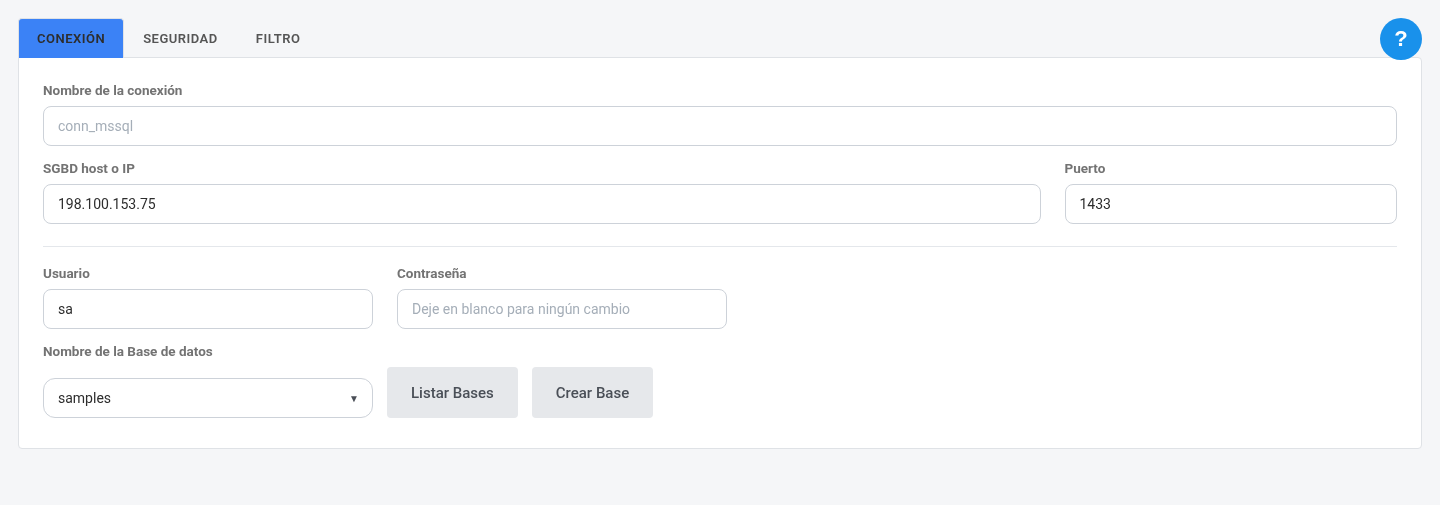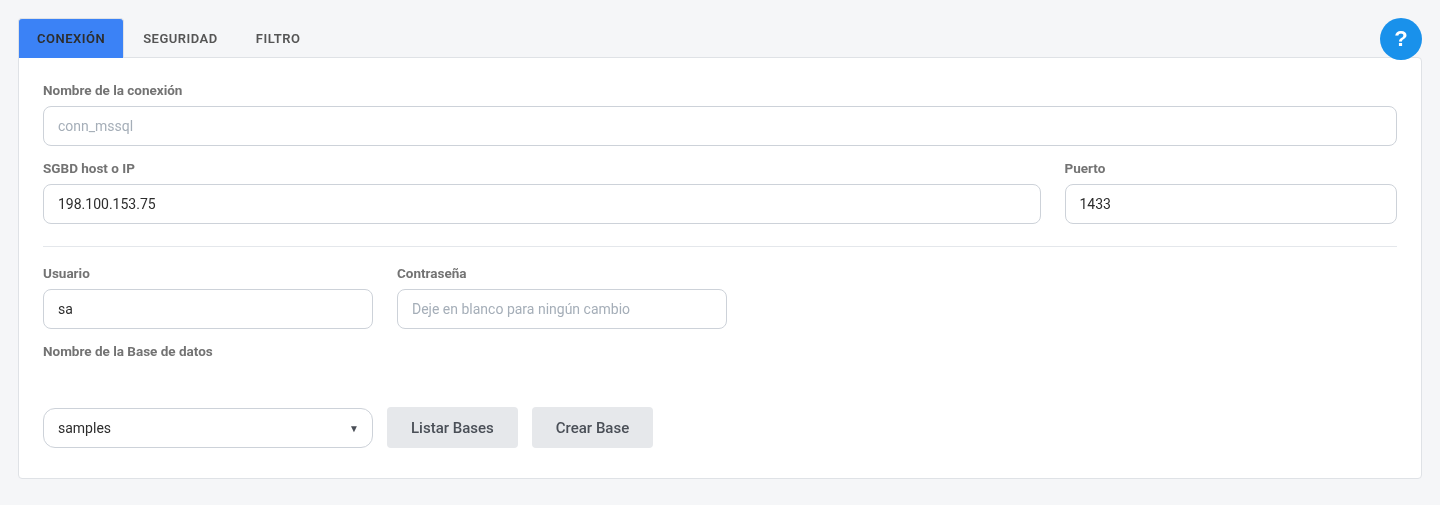--- a/index.html
+++ b/index.html
@@ -118,31 +118,30 @@
       transform: translateY(-50%);
       pointer-events: none;
       color: #2d2d2d;
     }
     .divider {
       border: none;
       border-top: 1px solid #e4e7eb;
       margin: 22px 0 18px 0;
     }
     .btn {
-      height: 41px;
+      height: 51px;
       padding: 0 24px;
       border: none;
       border-radius: 4px;
       background: #e6e8eb;
       color: #4a4f57;
       font-size: 15px;
       font-weight: 500;
       cursor: pointer;
       font-family: inherit;
-      margin-top: 40px;
     }
     .db-select-wrapper {
       position: relative;
       width: 330px;
     }
     .db-select {
       width: 100%;
       height: 40px;
       border: 1px solid #cdd2d9;
       border-radius: 12px;

